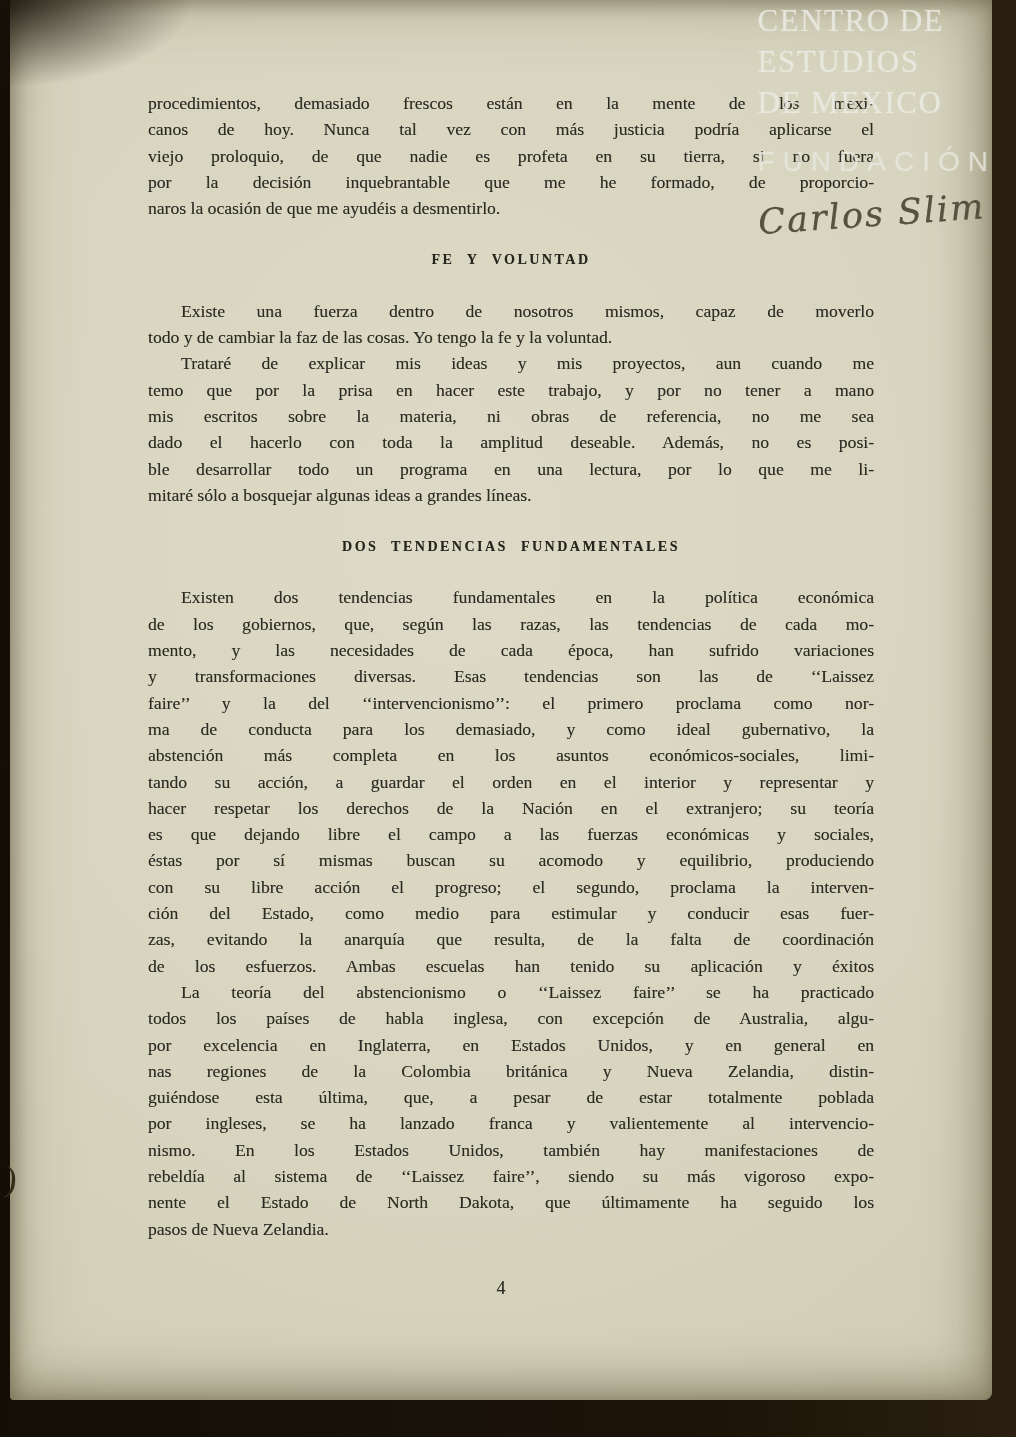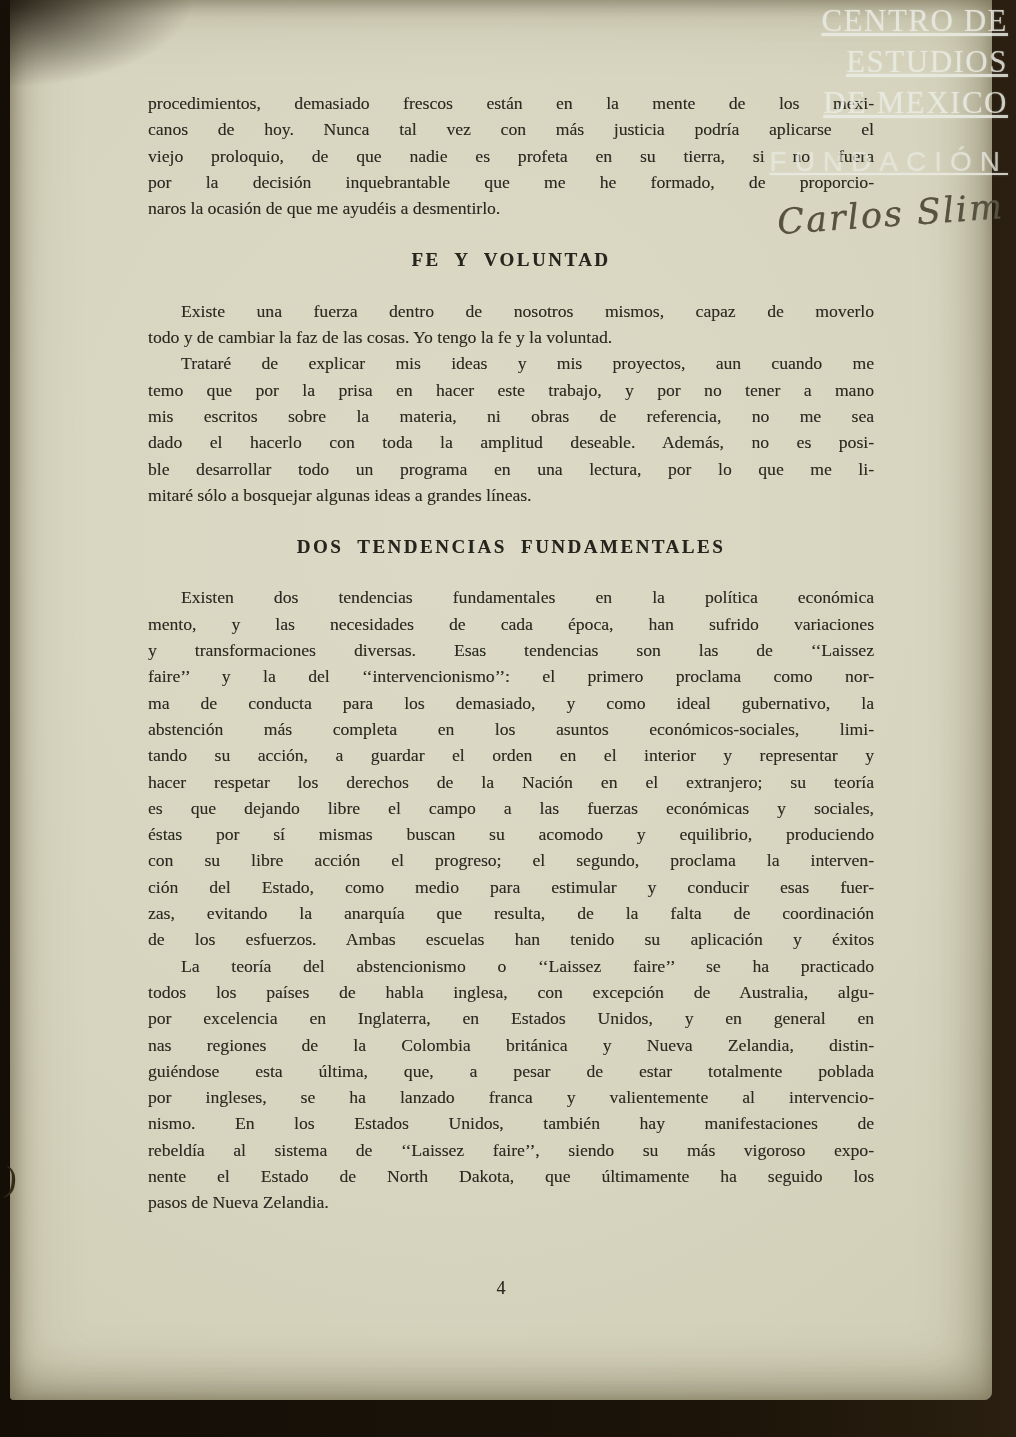--- a/index.html
+++ b/index.html
@@ -44,40 +44,39 @@
     font-size: 17.6px; line-height: 26.3px;
     color: #2b2a22;
     text-shadow: 0.3px 0.3px 0 rgba(40,38,30,0.35);
   }
   .para { margin: 0; }
   .line { text-align: justify; text-align-last: justify; }
   .line.last { text-align-last: left; }
   .line.first { text-indent: 33px; }
   .heading {
     text-align: center; text-align-last: center;
-    font-weight: 700; font-size: 19px;
+    font-weight: 700; font-size: 14px;
     letter-spacing: 2.5px; word-spacing: 7px;
     margin: 26px 0 24px 0;
     color: #26251d;
   }
 
   .page-number {
     position: absolute; left: 10px; top: 1278px;
     width: 982px; text-align: center;
     font-size: 18px; color: #2b2a22;
     text-shadow: 0.3px 0.3px 0 rgba(40,38,30,0.35);
   }
 
   
   .watermark {
-    position: absolute; top: 0; right: 8px;
-    text-align: right; pointer-events: none;
+    position: absolute; top: 0; right: 20px;
+    text-align: left; pointer-events: none;
     color: rgba(233, 234, 227, 0.82);
     z-index: 5;
-    text-decoration: underline;
   }
   .wm-line {
     font-size: 31px; line-height: 41px;
     letter-spacing: 1.5px;
     font-family: "Liberation Serif", serif;
     text-shadow: 0 0 2px rgba(255,255,250,0.25);
   }
   .wm-line.fundacion {
     font-family: "Liberation Sans", sans-serif;
     font-size: 28px; line-height: 44px;
@@ -125,20 +124,21 @@
       <div class="line first">Trataré de explicar mis ideas y mis proyectos, aun cuando me</div>
       <div class="line">temo que por la prisa en hacer este trabajo, y por no tener a mano</div>
       <div class="line">mis escritos sobre la materia, ni obras de referencia, no me sea</div>
       <div class="line">dado el hacerlo con toda la amplitud deseable. Además, no es posi-</div>
       <div class="line">ble desarrollar todo un programa en una lectura, por lo que me li-</div>
       <div class="line last">mitaré sólo a bosquejar algunas ideas a grandes líneas.</div>
     </div>
     <div class="heading">DOS TENDENCIAS FUNDAMENTALES</div>
     <div class="para">
       <div class="line first">Existen dos tendencias fundamentales en la política económica</div>
+      <div class="line">de los gobiernos, que, según las razas, las tendencias de cada mo-</div>
       <div class="line">mento, y las necesidades de cada época, han sufrido variaciones</div>
       <div class="line">y transformaciones diversas. Esas tendencias son las de ‘‘Laissez</div>
       <div class="line">faire’’ y la del ‘‘intervencionismo’’: el primero proclama como nor-</div>
       <div class="line">ma de conducta para los demasiado, y como ideal gubernativo, la</div>
       <div class="line">abstención más completa en los asuntos económicos-sociales, limi-</div>
       <div class="line">tando su acción, a guardar el orden en el interior y representar y</div>
       <div class="line">hacer respetar los derechos de la Nación en el extranjero; su teoría</div>
       <div class="line">es que dejando libre el campo a las fuerzas económicas y sociales,</div>
       <div class="line">éstas por sí mismas buscan su acomodo y equilibrio, produciendo</div>
       <div class="line">con su libre acción el progreso; el segundo, proclama la interven-</div>

